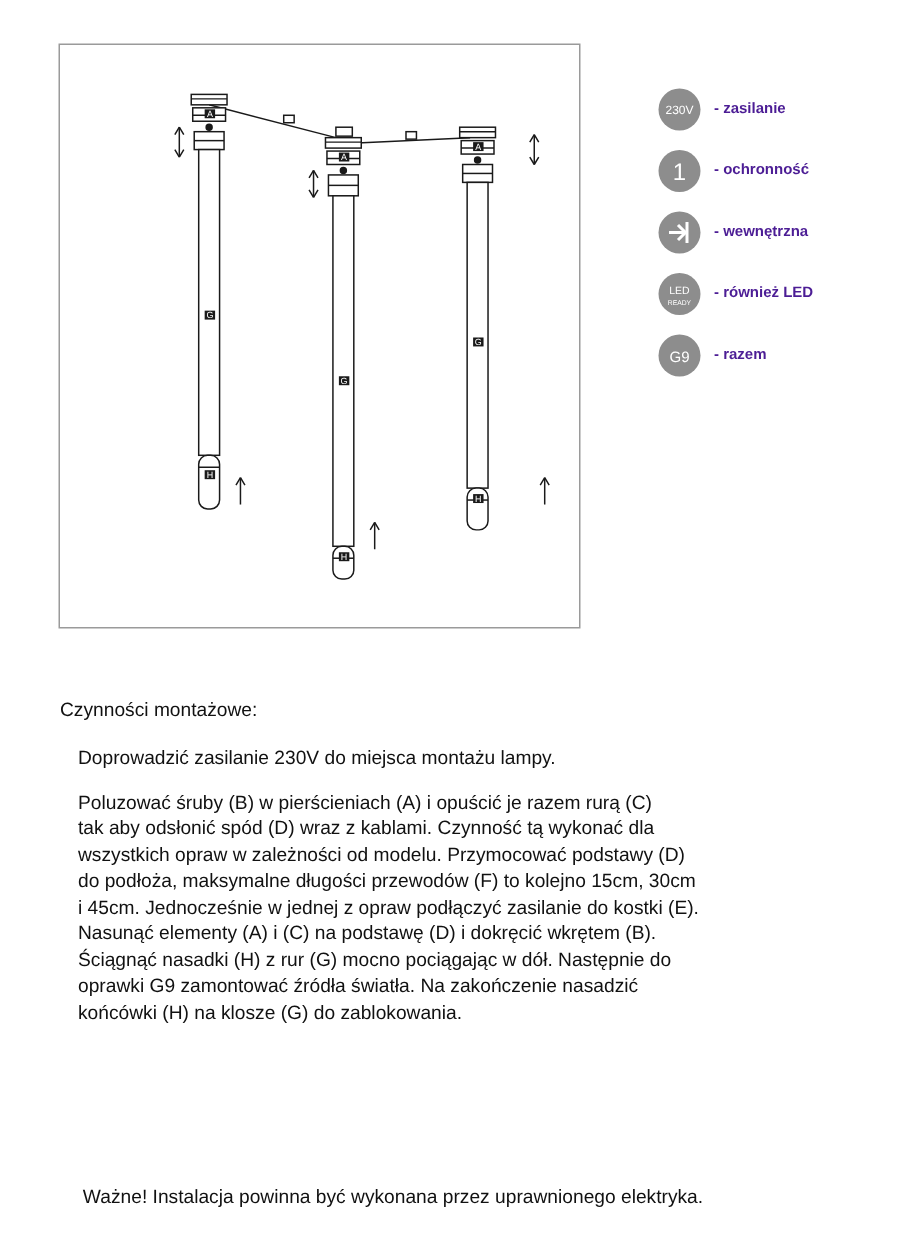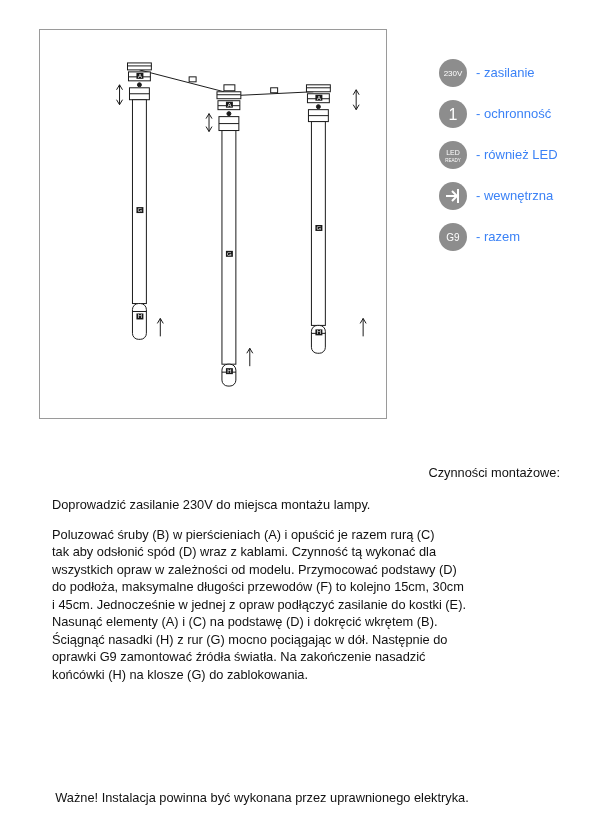--- a/index.html
+++ b/index.html
@@ -47,37 +47,37 @@
   }
   .legend-icon {
     width: 30px;
     height: 30px;
     flex: 0 0 30px;
     position: relative;
   }
   .legend-icon svg { display: block; }
   .legend-label {
     margin-left: 8px;
-    font-size: 13px;
-    color: #3b82f6;
+    font-size: 10px;
+    color: #4c1d95;
     white-space: nowrap;
+    font-weight: bold;
   }
 
   
   #instructions {
     position: absolute;
     left: 40px;
     top: 465px;
     width: 520px;
   }
   #instructions-heading {
     font-size: 12.8px;
     margin: 0 0 16px 0;
     font-weight: normal;
-    text-align: right;
   }
   .instr-line {
     font-size: 12.8px;
     line-height: 17.5px;
     margin: 12px;
     white-space: pre-wrap;
   }
   #intro-line { margin-bottom: 6px; }
 
   
@@ -206,36 +206,36 @@
         <text x="15" y="21" font-family="Liberation Sans, sans-serif" font-size="16" fill="#ffffff" text-anchor="middle">1</text>
       </svg>
     </span>
     <span class="legend-label">- ochronność</span>
   </div>
 
   <div class="legend-row">
     <span class="legend-icon">
       <svg width="30" height="30" viewBox="0 0 30 30">
         <circle cx="15" cy="15" r="14" fill="#8d8d8d"></circle>
+        <path d="M8 15 h10 M14 10 l5 5 l-5 5" stroke="#ffffff" stroke-width="2" fill="none"></path>
+        <rect x="19" y="8" width="2" height="14" fill="#ffffff"></rect>
+      </svg>
+    </span>
+    <span class="legend-label">- wewnętrzna</span>
+  </div>
+
+  <div class="legend-row">
+    <span class="legend-icon">
+      <svg width="30" height="30" viewBox="0 0 30 30">
+        <circle cx="15" cy="15" r="14" fill="#8d8d8d"></circle>
         <text x="15" y="15" font-family="Liberation Sans, sans-serif" font-size="7" fill="#ffffff" text-anchor="middle">LED</text>
         <text x="15" y="22" font-family="Liberation Sans, sans-serif" font-size="4.5" fill="#ffffff" text-anchor="middle">READY</text>
       </svg>
     </span>
     <span class="legend-label">- również LED</span>
-  </div>
-
-  <div class="legend-row">
-    <span class="legend-icon">
-      <svg width="30" height="30" viewBox="0 0 30 30">
-        <circle cx="15" cy="15" r="14" fill="#8d8d8d"></circle>
-        <path d="M8 15 h10 M14 10 l5 5 l-5 5" stroke="#ffffff" stroke-width="2" fill="none"></path>
-        <rect x="19" y="8" width="2" height="14" fill="#ffffff"></rect>
-      </svg>
-    </span>
-    <span class="legend-label">- wewnętrzna</span>
   </div>
 
   <div class="legend-row">
     <span class="legend-icon">
       <svg width="30" height="30" viewBox="0 0 30 30">
         <circle cx="15" cy="15" r="14" fill="#8d8d8d"></circle>
         <text x="15" y="19" font-family="Liberation Sans, sans-serif" font-size="10" fill="#ffffff" text-anchor="middle">G9</text>
       </svg>
     </span>
     <span class="legend-label">- razem</span>

